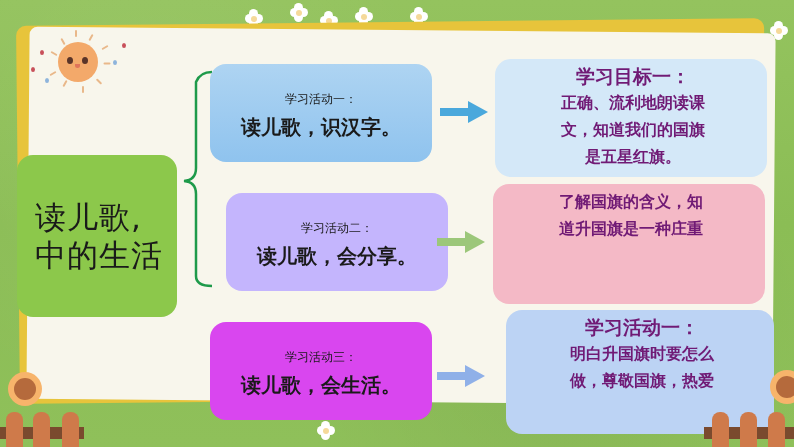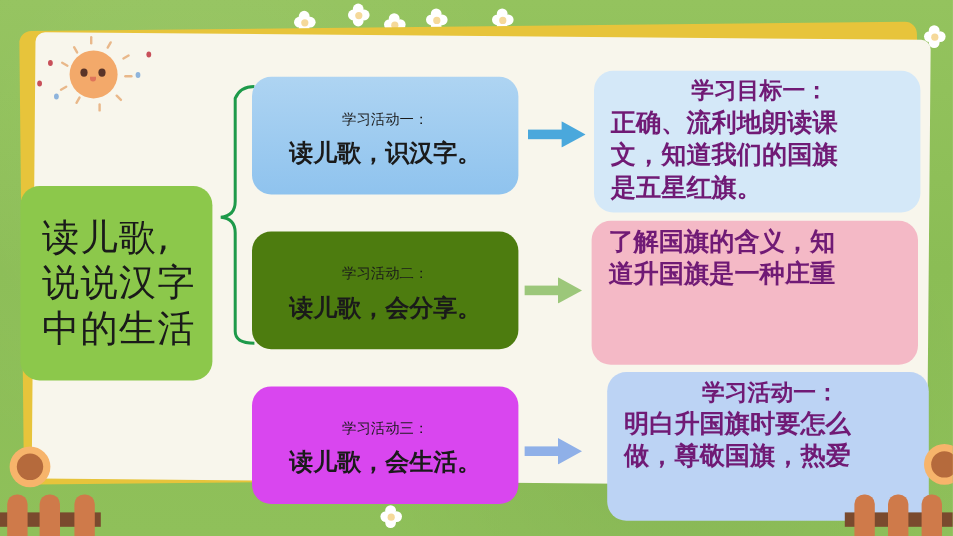--- a/index.html
+++ b/index.html
@@ -56,32 +56,32 @@
 
     .act {
       position: absolute; left: 210px; width: 222px; height: 98px;
       border-radius: 16px; text-align: center;
       display: flex; flex-direction: column; justify-content: center;
       color: #1a1a1a;
     }
     .act .t { font-size: 12px; font-weight: normal; line-height: 28px; }
     .act .s { font-size: 20px; line-height: 28px; font-weight: bold; }
     .act1 { top: 64px; background: linear-gradient(180deg, #aed4f2, #8fc3ee); }
-    .act2 { top: 193px; background: #4d7c0f; }
+    .act2 { top: 193px; background: #c4b5fd; margin-left: 16px; }
     .act3 { top: 322px; background: #d946ef; }
 
     .arrow { position: absolute; }
 
     .goal {
       position: absolute; left: 495px; width: 272px;
       border-radius: 16px; color: #701a75;
       padding: 4px 10px 4px 14px;
     }
     .goal .t { font-size: 19px; font-weight: bold; line-height: 26px; text-align: center; }
-    .goal .s { font-size: 21px; line-height: 27px; font-weight: bold; }
+    .goal .s { font-size: 16px; line-height: 27px; font-weight: bold; text-align: center; }
     .goal1 { top: 59px; height: 118px; background: #d4e8f8; }
     .goal2 { top: 184px; height: 120px; background: #f4b9c6; left: 493px; }
     .goal3 { top: 310px; height: 124px; background: #bcd3f4; left: 506px; width: 268px; }
 
     .fence-post { position: absolute; width: 17px; background: #cf7a4a; border-radius: 8px 8px 0 0; }
     .fence-bar { position: absolute; height: 12px; background: #7a4a2e; }
     .sunflower { position: absolute; width: 34px; height: 34px; border-radius: 50%; background: #f7b46b; }
     .sunflower .core { position: absolute; left: 6px; top: 6px; width: 22px; height: 22px; border-radius: 50%; background: #b56a3c; }
   </style>
 </head>
@@ -169,21 +169,20 @@
   <div class="ray" style="left:62px;top:38px;transform:rotate(-30deg)"></div>
   <div class="dot" style="left:40px;top:50px;background:#c8505a"></div>
   <div class="dot" style="left:31px;top:67px;background:#c8505a"></div>
   <div class="dot" style="left:45px;top:78px;background:#8eb4dc"></div>
   <div class="dot" style="left:113px;top:60px;background:#8eb4dc"></div>
   <div class="dot" style="left:122px;top:43px;background:#c8505a"></div>
 </div>
 
 <div class="main-box">
   <div class="line">读儿歌,</div>
-  <div class="line">说说汉字</div>
   <div class="line">中的生活</div>
 </div>
 
 <svg class="brace" width="36" height="222" viewBox="0 0 36 222">
   <path d="M34 4 Q22 4 18 14 L18 100 Q18 112 6 113 Q18 114 18 126 L18 208 Q18 218 34 218" fill="none" stroke="#1e9a4a" stroke-width="2.5"></path>
 </svg>
 
 <div class="act act1">
   <div class="t">学习活动一：</div>
   <div class="s">读儿歌，识汉字。</div>

